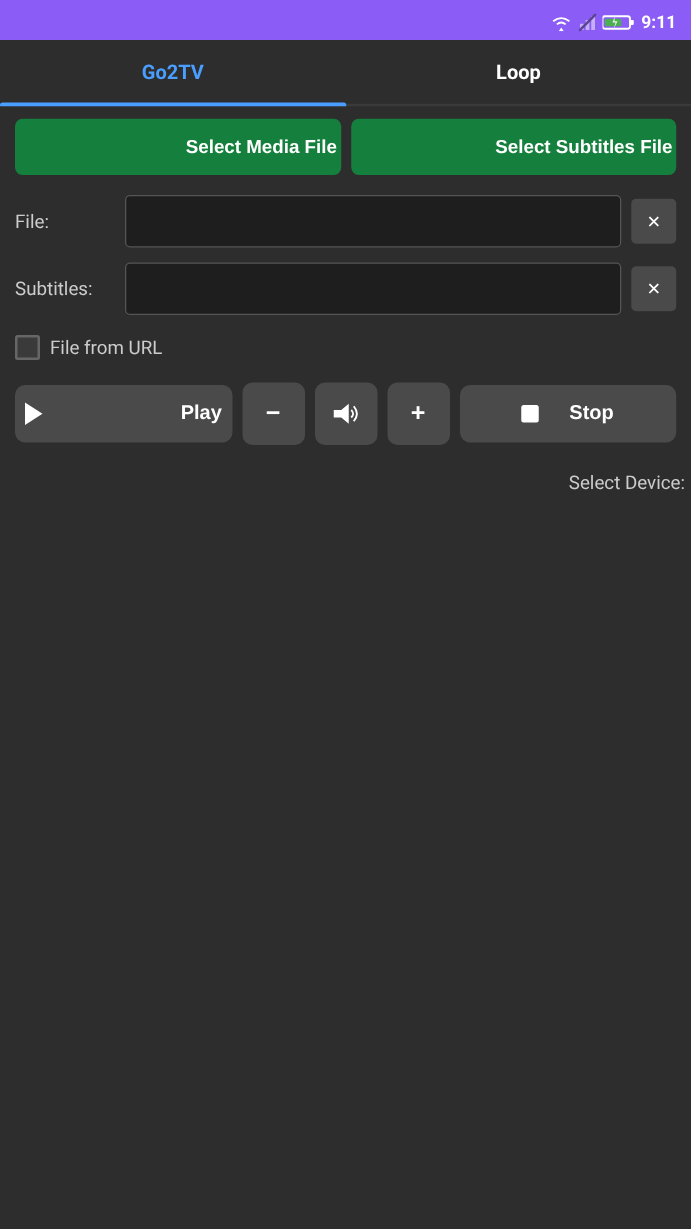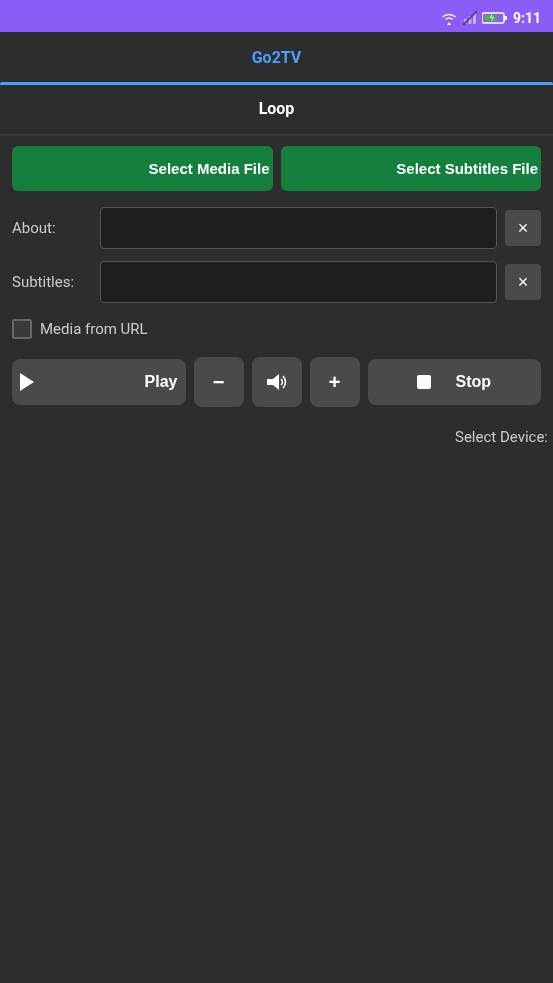--- a/index.html
+++ b/index.html
@@ -35,21 +35,20 @@
       font-size: 14px;
       font-weight: bold;
       color: white;
     }
 
     
     .tab-bar {
       display: flex;
       background: #2d2d2d;
       border-bottom: 2px solid #3a3a3a;
-      flex-direction: column;
     }
 
     .tab {
       flex: 1;
       padding: 16px 8px;
       text-align: center;
       font-size: 16px;
       font-weight: bold;
       cursor: pointer;
       position: relative;
@@ -298,35 +297,35 @@
 </div>
 
 <div class="main-content">
 
   <div class="button-row">
     <button class="file-select-btn">Select Media File</button>
     <button class="file-select-btn">Select Subtitles File</button>
   </div>
 
   <div class="input-row">
-    <label class="input-label">About:</label>
+    <label class="input-label">File:</label>
     <input type="text" class="text-input" value="" style="">
     <button class="clear-btn">×</button>
   </div>
 
   <div class="input-row">
     <label class="input-label">Subtitles:</label>
     <input type="text" class="text-input" value="" style="">
     <button class="clear-btn">×</button>
   </div>
 
   <div class="checkbox-row">
     <div class="checkbox-item">
       <div class="checkbox"></div>
-      <span class="checkbox-label">Media from URL</span>
+      <span class="checkbox-label">File from URL</span>
     </div>
   </div>
 
   <div class="controls-row">
     <button class="play-btn">
       <span class="play-triangle"></span>
       <span>Play</span>
     </button>
     <button class="volume-btn">
       <span style="font-size:20px;font-weight:bold;">−</span>

